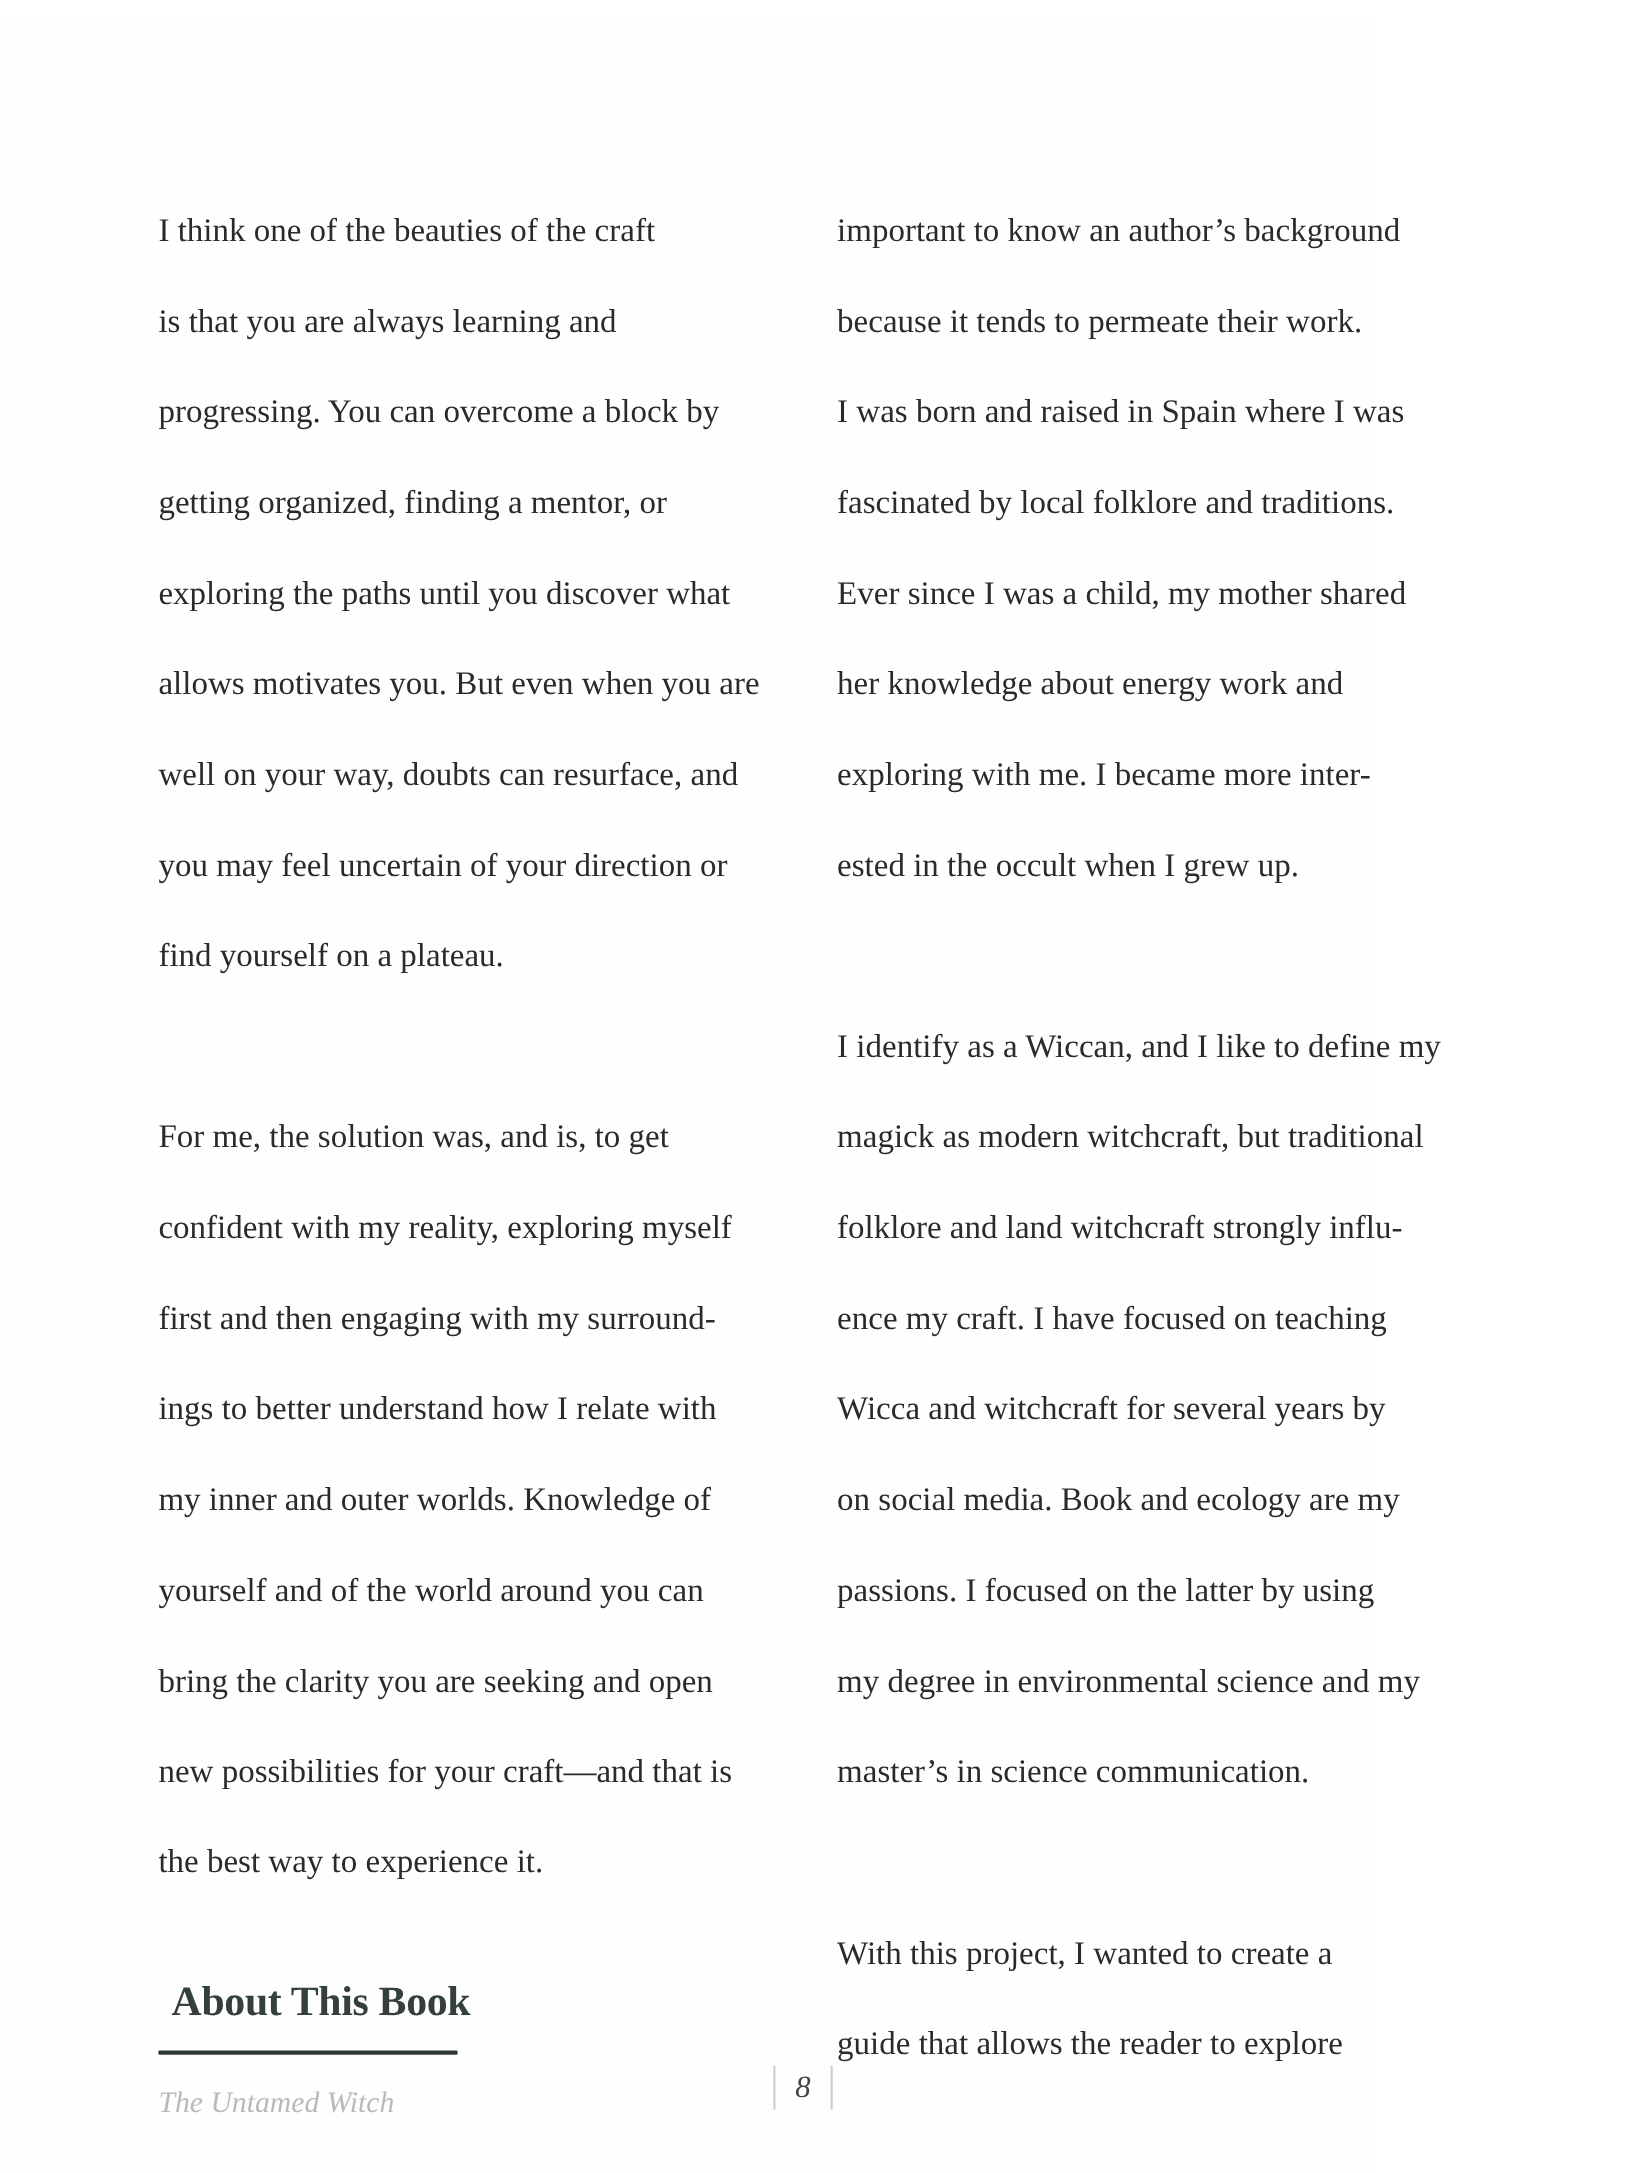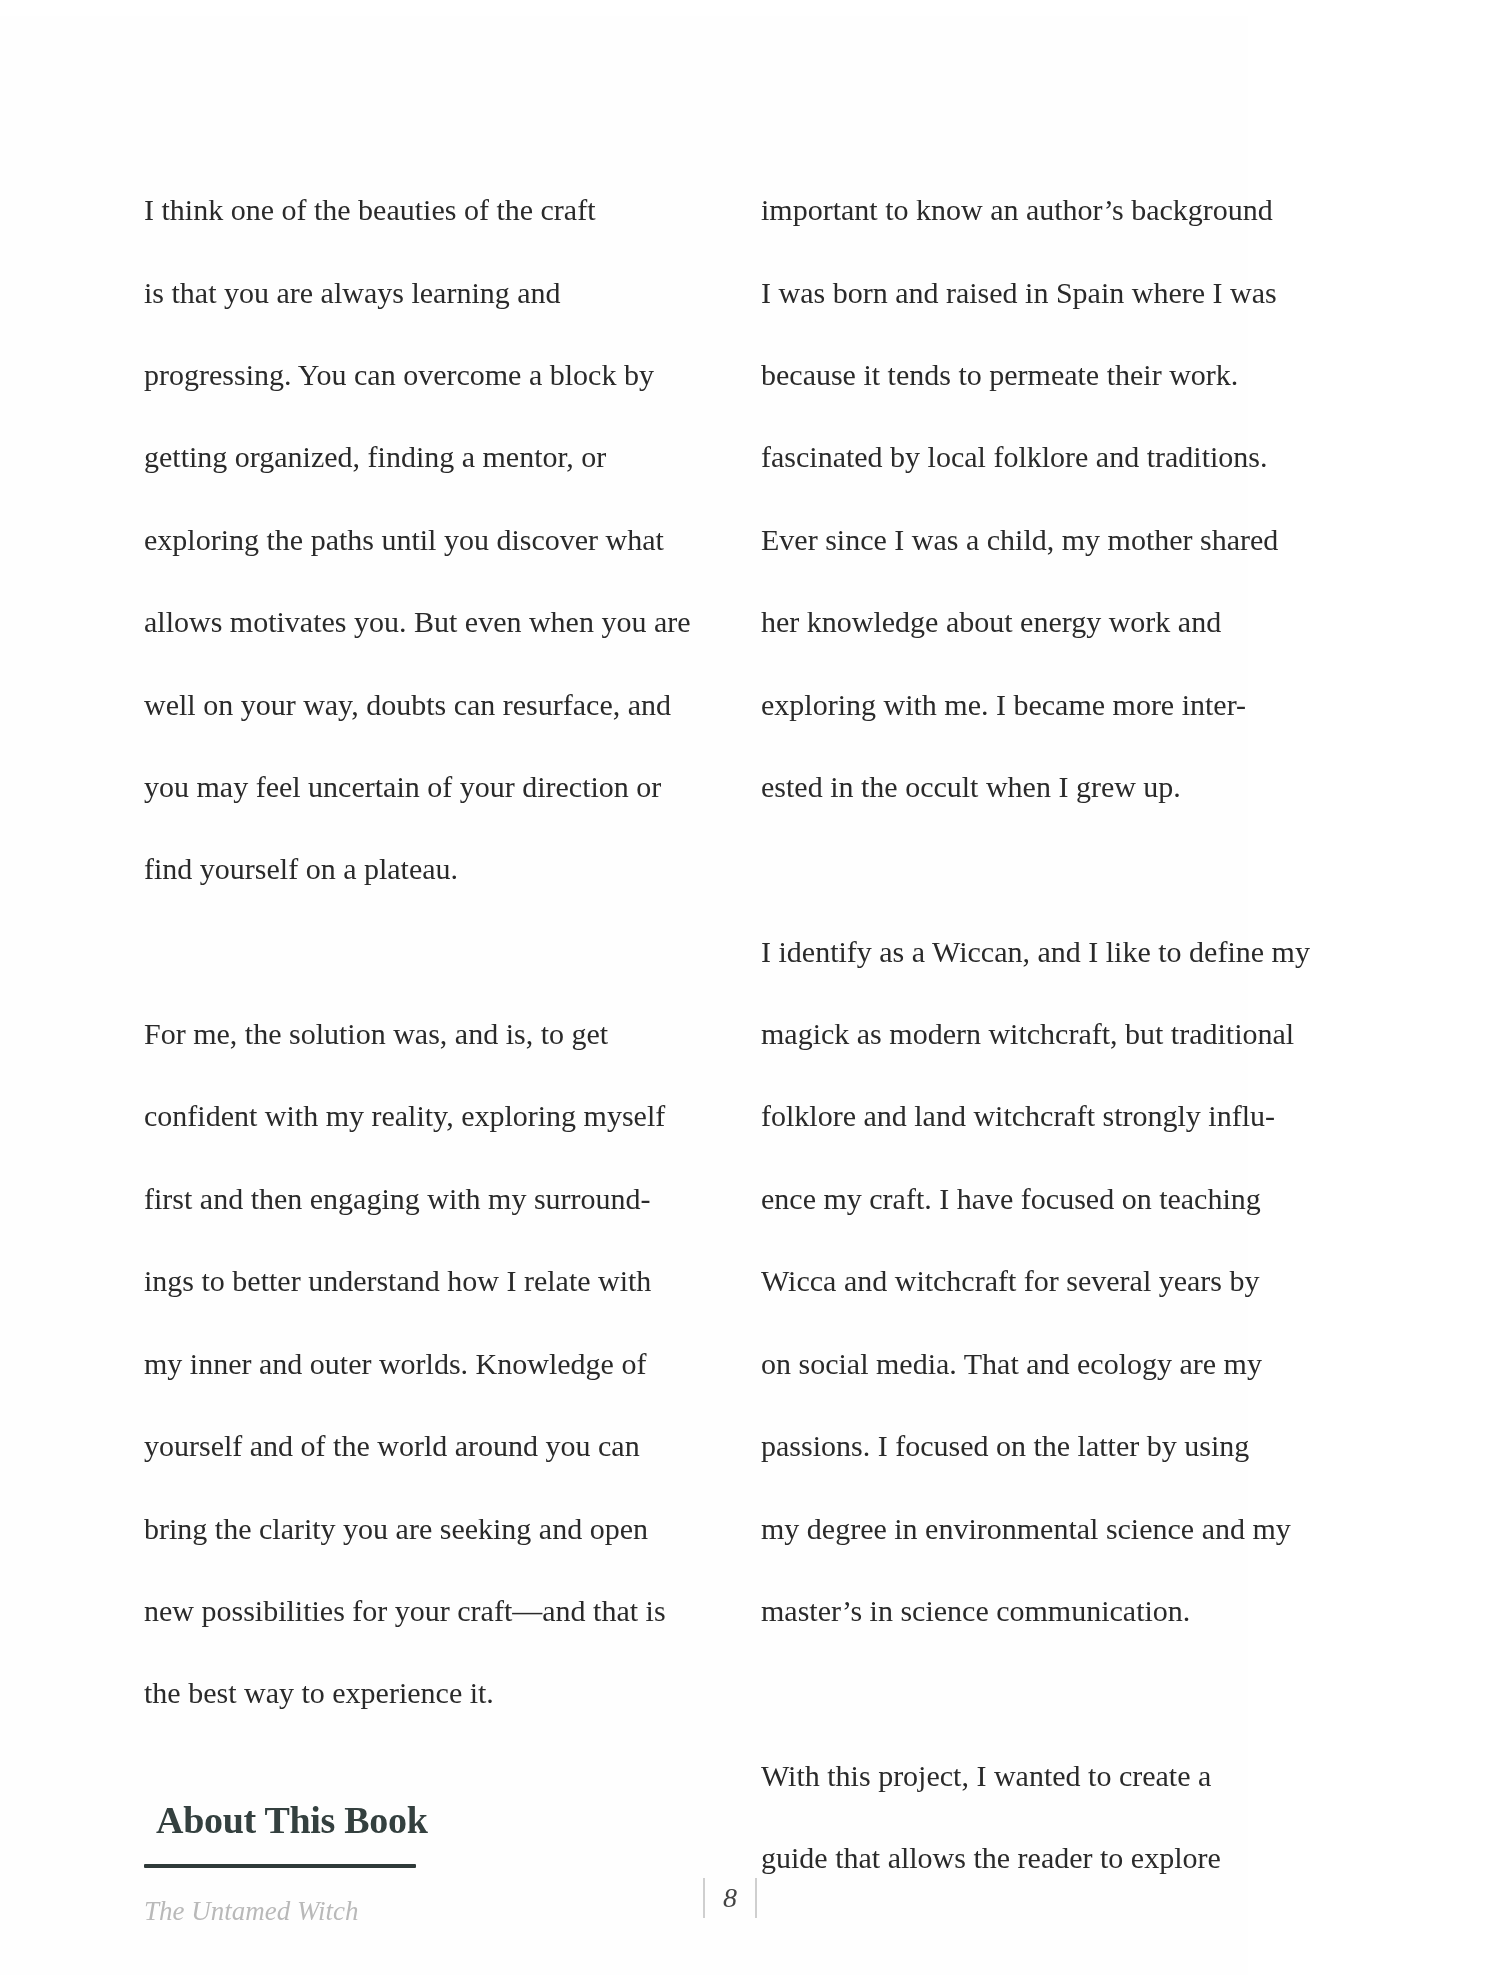--- a/index.html
+++ b/index.html
@@ -60,35 +60,35 @@
       
       
       
     </p>
 
   </div>
 
   <div class="col col-right">
     <p class="para">
       <span class="line">important to know an author’s background</span>
+      <span class="line">because it tends to permeate their work.</span>
       <span class="line">I was born and raised in Spain where I was</span>
-      <span class="line">because it tends to permeate their work.</span>
       <span class="line">fascinated by local folklore and traditions.</span>
       <span class="line">Ever since I was a child, my mother shared</span>
       <span class="line">her knowledge about energy work and</span>
       <span class="line">exploring with me. I became more inter-</span>
       <span class="line">ested in the occult when I grew up.</span>
     </p>
     <p class="para">
       <span class="line">I identify as a Wiccan, and I like to define my</span>
       <span class="line">magick as modern witchcraft, but traditional</span>
       <span class="line">folklore and land witchcraft strongly influ-</span>
       <span class="line">ence my craft. I have focused on teaching</span>
       <span class="line">Wicca and witchcraft for several years by</span>
-      <span class="line">on social media. That and ecology are my</span>
+      <span class="line">on social media. Book and ecology are my</span>
       <span class="line">passions. I focused on the latter by using</span>
       <span class="line">my degree in environmental science and my</span>
       <span class="line">master’s in science communication.</span>
     </p>
     <p class="para">
       <span class="line">With this project, I wanted to create a</span>
       <span class="line">guide that allows the reader to explore</span>
       
       
       

